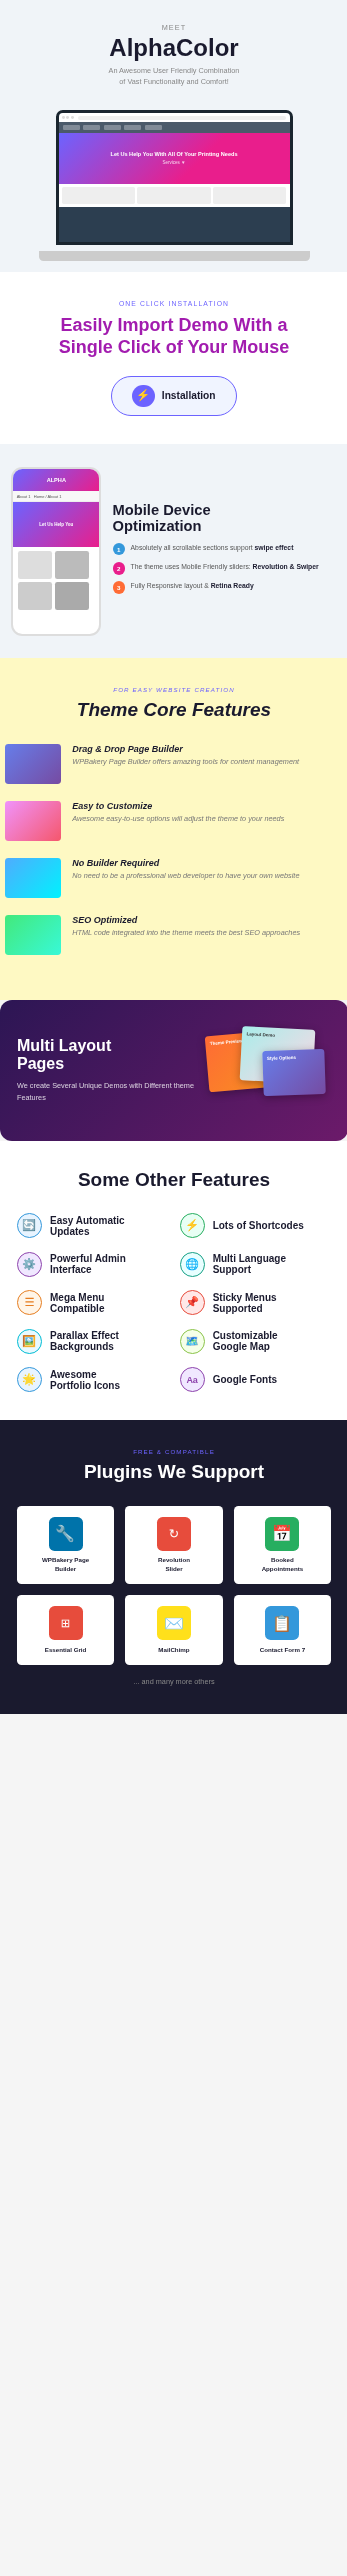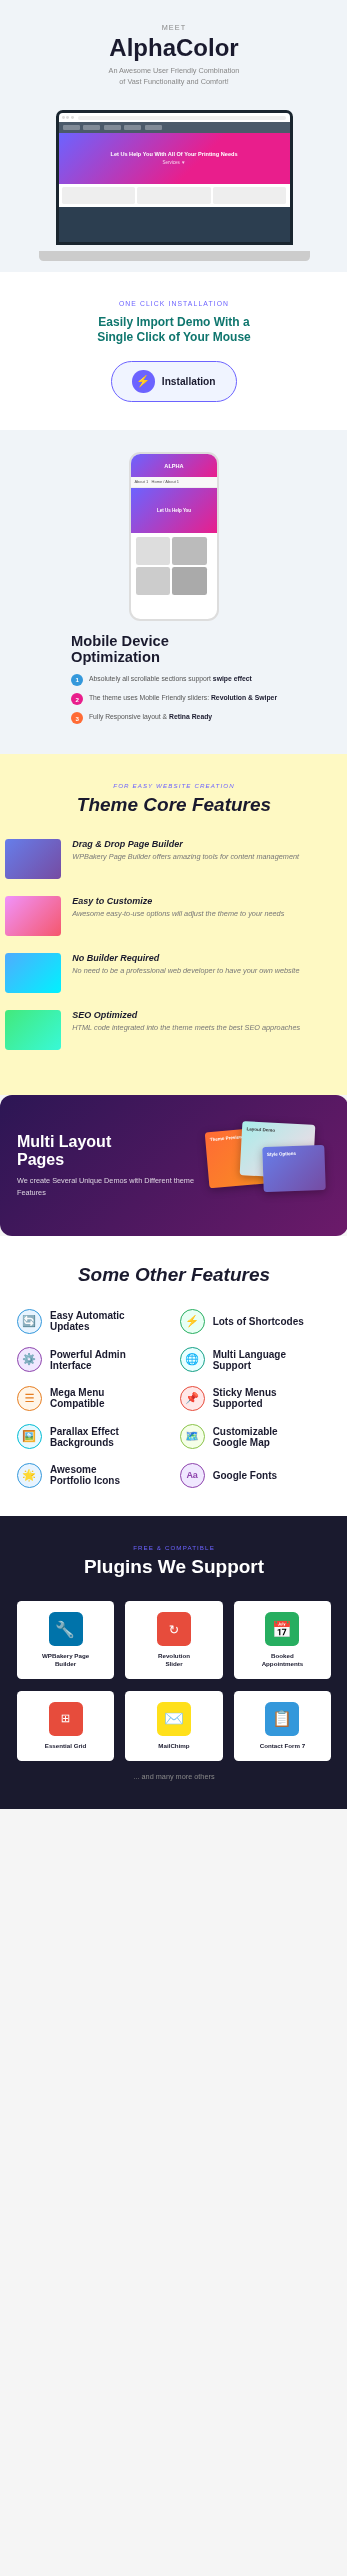--- a/index.html
+++ b/index.html
@@ -60,23 +60,23 @@
       padding: 28px 17px;
     }
     .section-install .one-click-label {
       color: #6c63ff;
       font-size: 6.8px;
       letter-spacing: 1.1px;
       text-transform: uppercase;
       margin-bottom: 8px;
     }
     .section-install .install-title {
-      font-size: 12px;
+      font-size: 18px;
       font-weight: 900;
-      color: #0f766e;
+      color: #a21caf;
       line-height: 1.2;
       margin-bottom: 17px;
     }
     .install-btn {
       display: inline-flex;
       align-items: center;
       gap: 6.8px;
       background: #f0f4ff;
       border: 1.1px solid #6c63ff;
       border-radius: 28px;
@@ -98,21 +98,20 @@
       font-size: 11.3px;
     }
 
     
     .section-mobile {
       background: #f0f4f8;
       padding: 22.6px 11.3px;
       display: flex;
       align-items: center;
       gap: 11.3px;
-      flex-direction: column;
     }
     .phone-mockup {
       width: 90px;
       min-width: 90px;
       height: 169px;
       background: white;
       border-radius: 11.3px;
       border: 2.3px solid #ddd;
       overflow: hidden;
       position: relative;
@@ -311,21 +310,20 @@
     .section-other {
       background: #fff;
       padding: 28px 17px;
       text-align: center;
     }
     .other-title {
       font-size: 19px;
       font-weight: 900;
       color: #1a1a2e;
       margin-bottom: 22.6px;
-      font-style: italic;
     }
     .features-grid {
       display: grid;
       grid-template-columns: 1fr 1fr;
       gap: 13.5px 11.3px;
     }
     .feat-cell {
       display: flex;
       align-items: center;
       gap: 8px;

